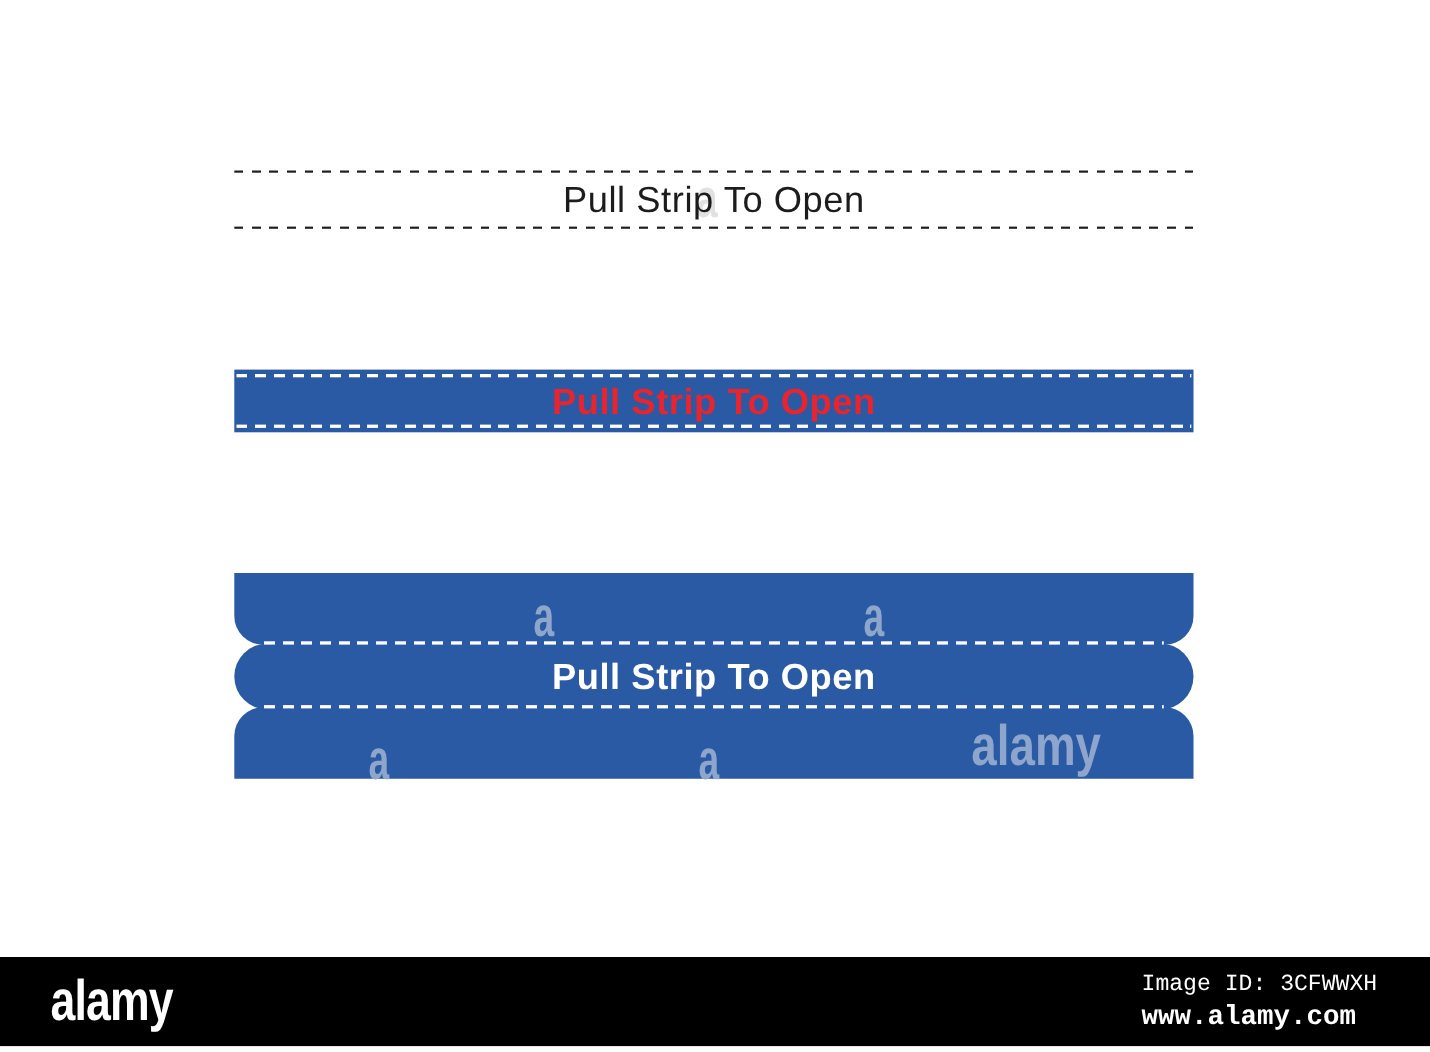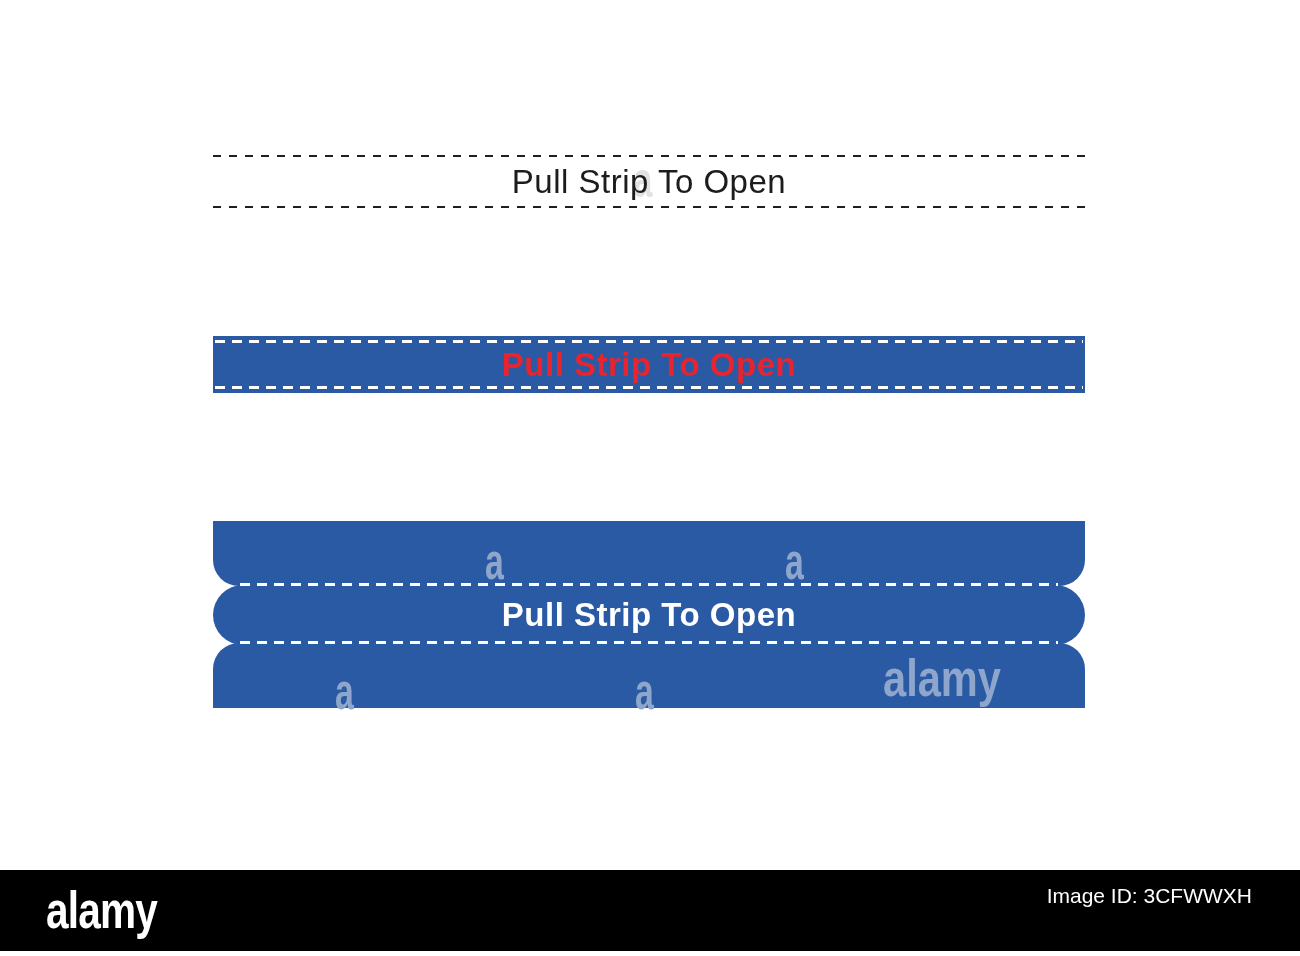--- a/index.html
+++ b/index.html
@@ -105,21 +105,21 @@
   }
   .footer-logo{
     position:absolute;left:46px;top:14px;
     font-size:52px;font-weight:bold;line-height:1;
     color:var(--color-footer-text);
     transform:scaleX(0.78);transform-origin:left top;
     letter-spacing:-1px;
   }
   .footer-meta{
     position:absolute;right:48px;top:13px;
-    text-align:left;color:var(--color-footer-text);
+    text-align:left;color:var(--color-footer-text);font-family:Liberation Mono, monospace;
   }
   .meta-id{font-size:21px;font-weight:400;line-height:26px;}
   .meta-url{font-size:25px;font-weight:bold;line-height:31px;}
 </style>
 </head>
 <body>
 
 <div class="canvas">
 
   <div class="s1">
@@ -149,16 +149,17 @@
     <span class="wm wm-a wm-a4">a</span>
     <span class="wm wm-brand">alamy</span>
 
     <div class="s3-label">Pull Strip To Open</div>
   </div>
 
   <div class="footer">
     <div class="footer-logo">alamy</div>
     <div class="footer-meta">
       <div class="meta-id">Image ID: 3CFWWXH</div>
+      <div class="meta-url">www.alamy.com</div>
     </div>
   </div>
 
 </div>
 
 </body></html>

